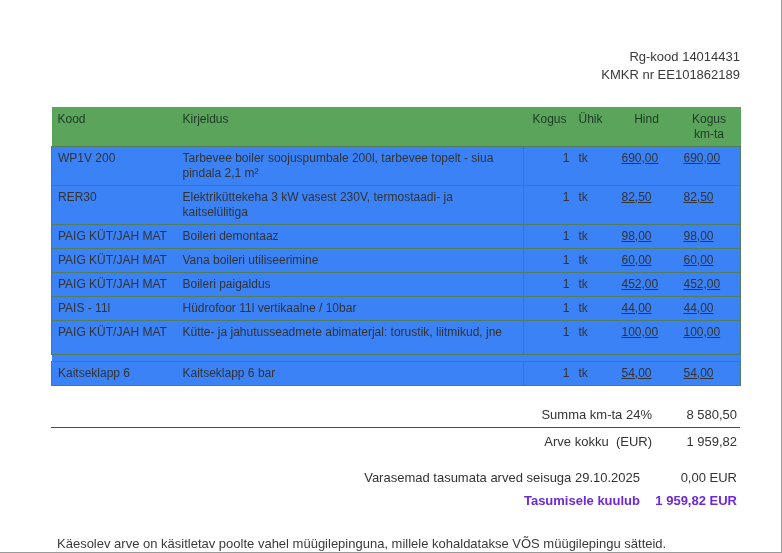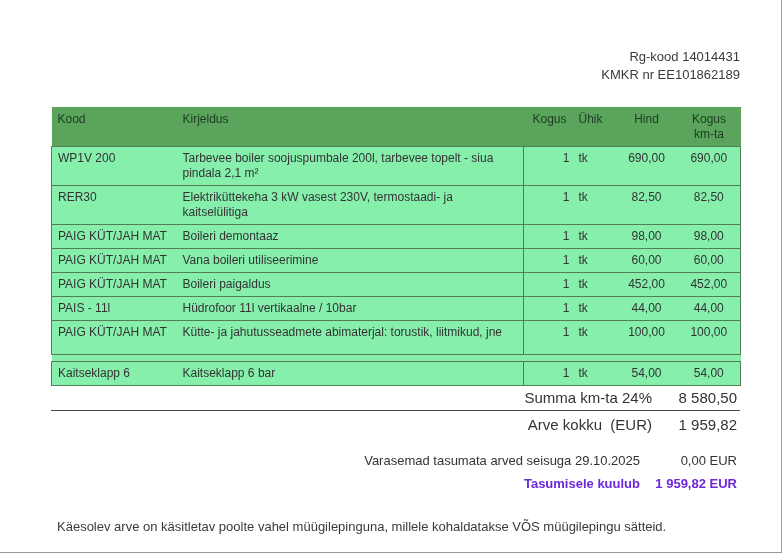--- a/index.html
+++ b/index.html
@@ -24,30 +24,30 @@
     background: #5aa45c; color: #1e3a22;
     font-weight: normal; text-align: left;
     padding: 5px 6px 4px 6px; vertical-align: top;
     line-height: 15px;
   }
   table.items thead th.num { text-align: center; }
   table.items thead th.col-yhik { padding-left: 3px; }
   table.items tbody tr.item { border: 1px solid #527d57; }
   table.items tbody td {
     padding: 4px 6px; vertical-align: top; line-height: 15px;
-    background: #86efac;
+    background: #3b82f6;
   }
   table.items tbody td.c-kogus { border-left: 1px solid #527d57; text-align: right; }
   table.items tbody td.c-yhik { padding-left: 3px; }
-  table.items tbody td.num { text-align: center; }
+  table.items tbody td.num { text-align: left; text-decoration: underline; }
   table.items tbody tr.tall td { padding-bottom: 14px; }
   table.items tbody tr.spacer td { padding: 0; height: 7px; }
   table.items tbody tr.spacer { border: none; }
 
-  .totals { margin-top: 1px; font-size: 15px; }
+  .totals { margin-top: 18px; font-size: 13px; }
   .trow {
     display: flex; justify-content: flex-end; align-items: baseline;
     padding: 3px 0; line-height: 15px;
   }
   .trow .lbl { text-align: right; white-space: pre; }
   .trow .val { min-width: 88px; text-align: right; padding-right: 3px; white-space: pre; }
   .totals-divider { border-top: 1px solid #4a4a4a; margin: 2px 0 3px 0; height: 0; }
 
   .payment { margin-top: 14px; font-size: 13px; }
   .payment .trow { padding: 4px 0; }

